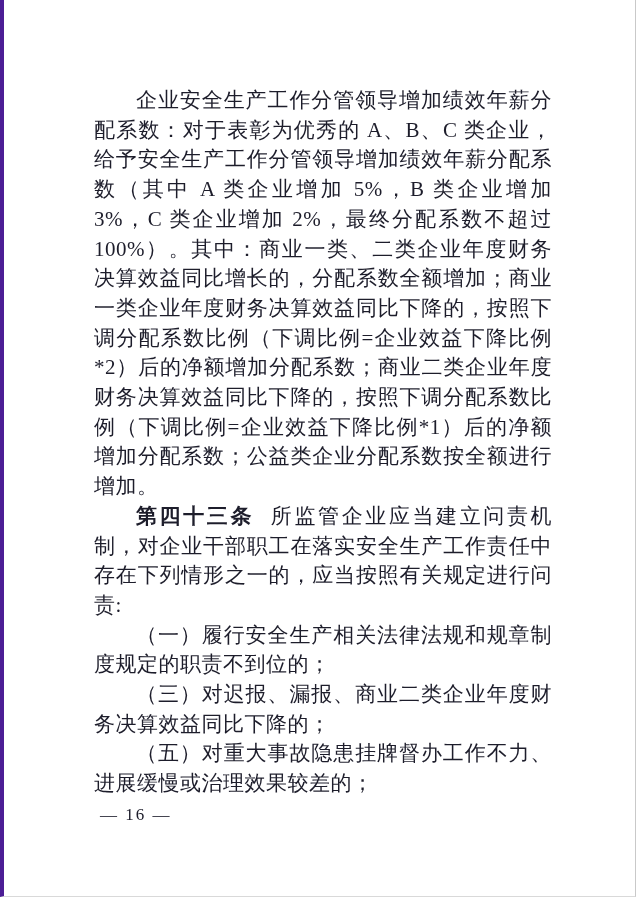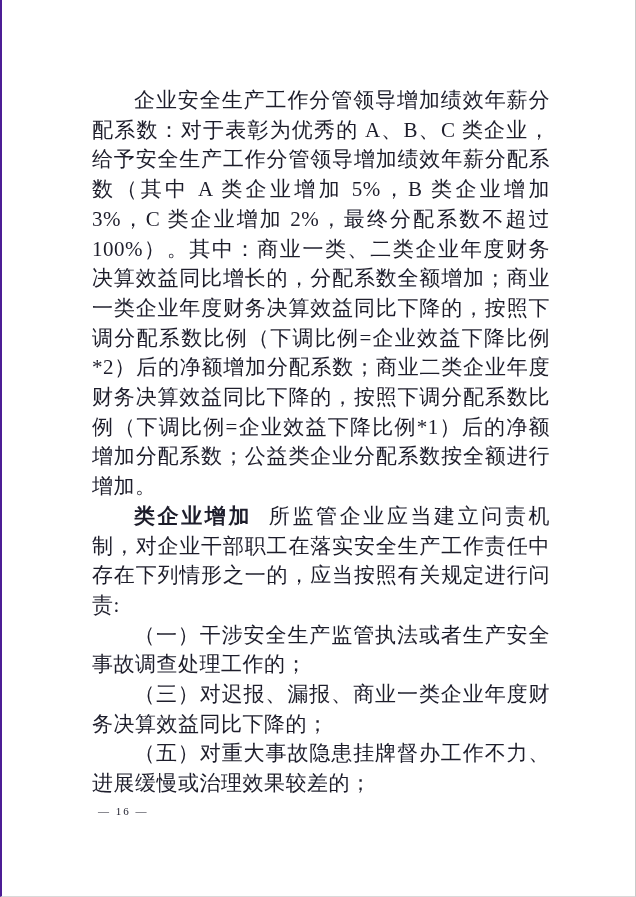--- a/index.html
+++ b/index.html
@@ -6,21 +6,21 @@
     margin: 0;
     padding: 0;
     background: #ffffff;
   }
   .page {
     position: relative;
     width: 636px;
     height: 897px;
     box-sizing: border-box;
     background: #ffffff;
-    border-left: 2px solid #4c1d95;
+    border-left: 4px solid #4c1d95;
     border-right: 1px solid #c9c9c9;
     border-bottom: 1px solid #d9d9d9;
     font-family: "Liberation Serif", "DejaVu Serif", serif;
     color: #1d1d2b;
     overflow: hidden;
   }
   .page-body {
     position: absolute;
     left: 90px;
     top: 86px;
@@ -35,37 +35,37 @@
     letter-spacing: 0.5px;
   }
   .article-label {
     font-weight: bold;
     margin-right: 0.8em;
   }
   .page-number {
     position: absolute;
     left: 96px;
     top: 805px;
-    font-size: 11px;
+    font-size: 17px;
     letter-spacing: 2px;
     color: #1d1d2b;
   }
 </style>
 </head>
 <body>
 
 <div class="page">
   <div class="page-body">
   <p class="doc-para">企业安全生产工作分管领导增加绩效年薪分配系数：对于表彰为优秀的 A、B、C 类企业，给予安全生产工作分管领导增加绩效年薪分配系数（其中 A 类企业增加 5%，B 类企业增加 3%，C 类企业增加 2%，最终分配系数不超过 100%）。其中：商业一类、二类企业年度财务决算效益同比增长的，分配系数全额增加；商业一类企业年度财务决算效益同比下降的，按照下调分配系数比例（下调比例=企业效益下降比例*2）后的净额增加分配系数；商业二类企业年度财务决算效益同比下降的，按照下调分配系数比例（下调比例=企业效益下降比例*1）后的净额增加分配系数；公益类企业分配系数按全额进行增加。</p>
 
-  <p class="doc-para"><span class="article-label">类企业增加</span>所监管企业应当建立问责机制，对企业干部职工在落实安全生产工作责任中存在下列情形之一的，应当按照有关规定进行问责:</p>
+  <p class="doc-para"><span class="article-label">第四十三条</span>所监管企业应当建立问责机制，对企业干部职工在落实安全生产工作责任中存在下列情形之一的，应当按照有关规定进行问责:</p>
 
-  <p class="doc-para">（一）干涉安全生产监管执法或者生产安全事故调查处理工作的；</p>
+  <p class="doc-para">（一）履行安全生产相关法律法规和规章制度规定的职责不到位的；</p>
 
 
-  <p class="doc-para">（三）对迟报、漏报、商业一类企业年度财务决算效益同比下降的；</p>
+  <p class="doc-para">（三）对迟报、漏报、商业二类企业年度财务决算效益同比下降的；</p>
 
 
   <p class="doc-para">（五）对重大事故隐患挂牌督办工作不力、进展缓慢或治理效果较差的；</p>
 
 </div>
   <div class="page-number">— 16 —</div>
 </div>
 
 </body></html>

